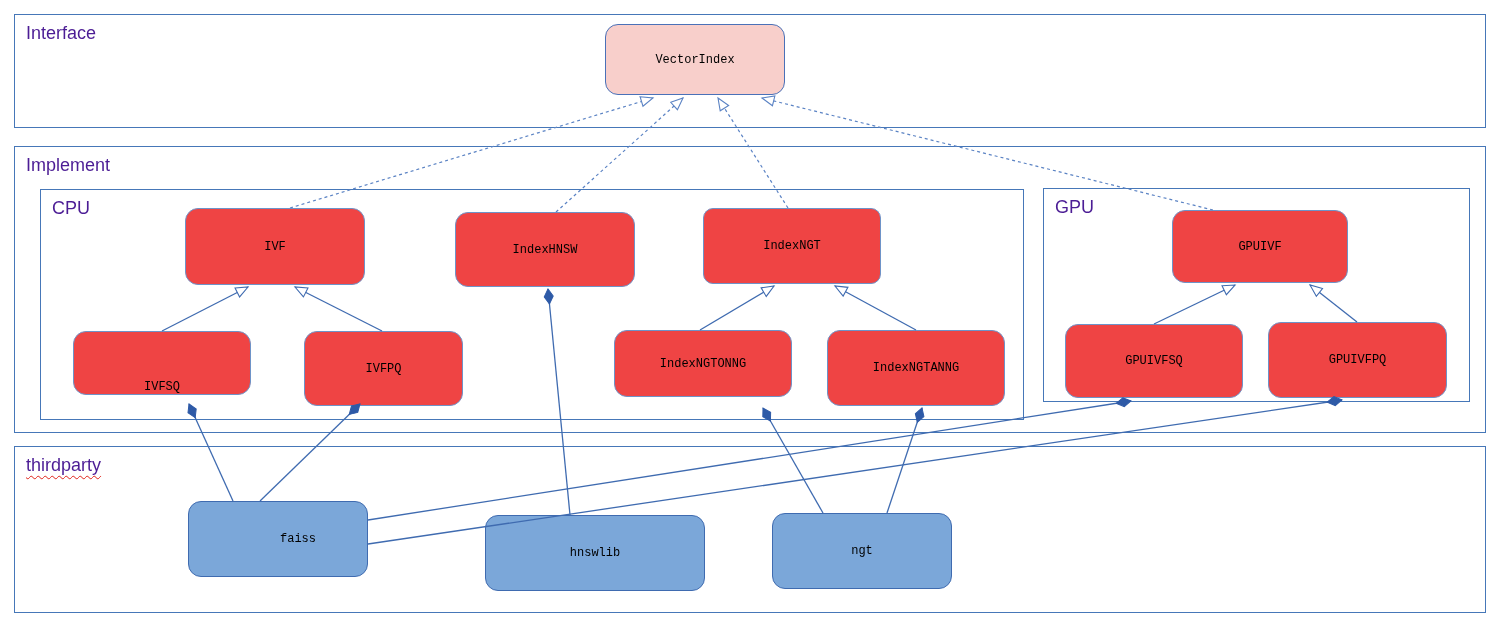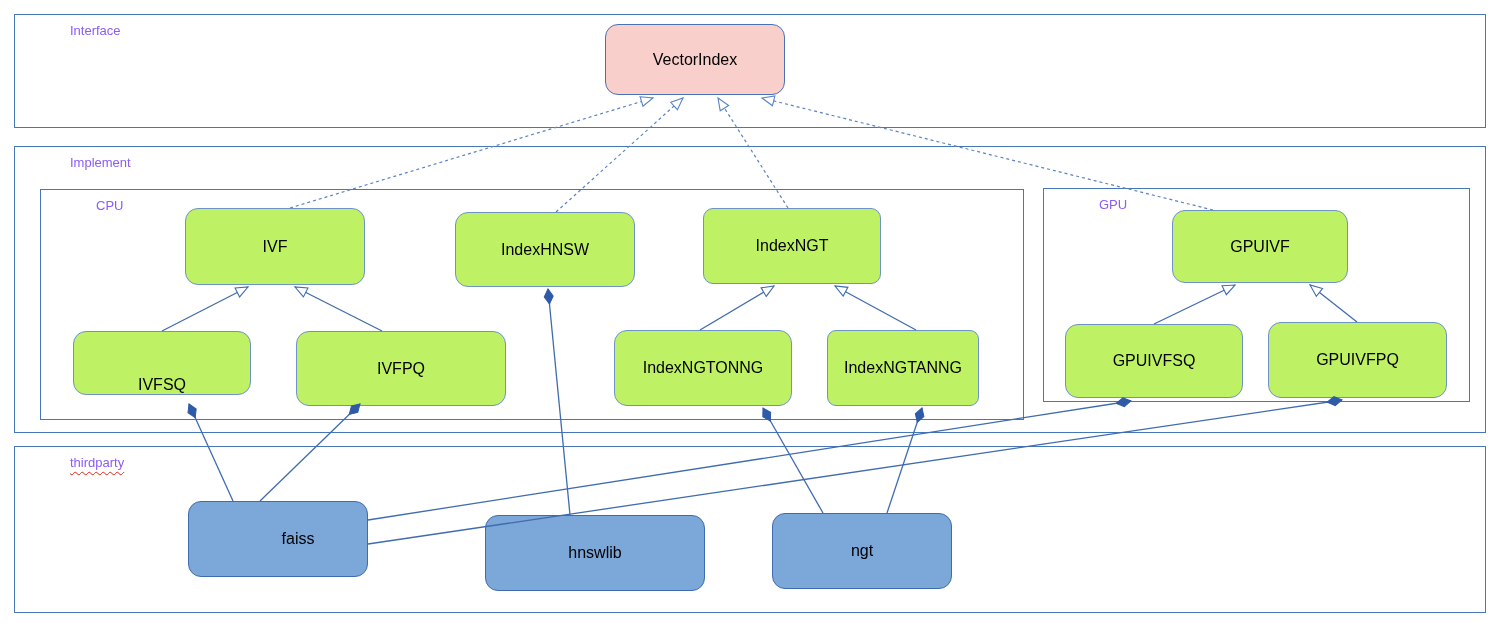--- a/index.html
+++ b/index.html
@@ -5,38 +5,37 @@
   html,body{margin:0;padding:0;background:#ffffff;}
   .stage{
     position:relative;width:1503px;height:628px;background:#ffffff;
     font-family:"Liberation Sans",sans-serif;overflow:hidden;
   }
   .container{
     position:absolute;border:1.5px solid #4677b8;background:transparent;
     box-sizing:border-box;
   }
   .container-label{
-    position:absolute;top:8px;left:11px;font-size:13px;color:#8b5cf6;
+    position:absolute;top:8px;left:11px;font-size:18px;color:#4c1d95;
     font-family:"Liberation Sans",sans-serif;
-    margin-left:44px;
   }
   .squiggle{
     text-decoration-line:underline;
     text-decoration-style:wavy;
     text-decoration-color:#e0241a;
     text-decoration-thickness:1px;
     text-underline-offset:4px;
     text-decoration-skip-ink:none;
   }
   .node{
     position:absolute;box-sizing:border-box;border-radius:13px;
     display:flex;align-items:center;justify-content:center;
-    font-family:Liberation Sans, sans-serif;font-size:16px;color:#000;
+    font-family:Liberation Mono, monospace;font-size:12px;color:#000;
   }
-  .node-green{background:#bef264;border:1.2px solid #6e93c8;}
+  .node-green{background:#ef4444;border:1.2px solid #6e93c8;}
   .node-pink {background:#f8cfcb;border:1.3px solid #4a71b8;}
   .node-blue {background:#7ba7d9;border:1.3px solid #3f6bb0;}
   .edges{position:absolute;left:0;top:0;pointer-events:none;}
   .edge-solid{stroke:#3f6bb0;stroke-width:1.3;fill:none;}
   .edge-dashed{stroke:#5b83c4;stroke-width:1.2;fill:none;stroke-dasharray:3 3;}
 </style>
 </head>
 <body>
 
 <div class="stage">
@@ -74,29 +73,29 @@
   </div>
 
   <div class="node node-green" style="left:703px;top:208px;width:178px;height:76px;border-radius:10px;">
     <span>IndexNGT</span>
   </div>
 
   <div class="node node-green" style="left:73px;top:331px;width:178px;height:64px;align-items:flex-end;">
     <span>IVFSQ</span>
   </div>
 
-  <div class="node node-green" style="left:296px;top:331px;width:210px;height:75px;">
+  <div class="node node-green" style="left:304px;top:331px;width:159px;height:75px;">
     <span>IVFPQ</span>
   </div>
 
-  <div class="node node-green" style="left:614px;top:330px;width:178px;height:76px;text-align:right;">
+  <div class="node node-green" style="left:614px;top:330px;width:178px;height:67px;text-align:right;">
     <span>IndexNGTONNG</span>
   </div>
 
-  <div class="node node-green" style="left:827px;top:330px;width:152px;height:76px;border-radius:9px;">
+  <div class="node node-green" style="left:827px;top:330px;width:178px;height:76px;">
     <span>IndexNGTANNG</span>
   </div>
 
   <div class="node node-green" style="left:1172px;top:210px;width:176px;height:73px;">
     <span>GPUIVF</span>
   </div>
 
   <div class="node node-green" style="left:1065px;top:324px;width:178px;height:74px;">
     <span>GPUIVFSQ</span>
   </div>

